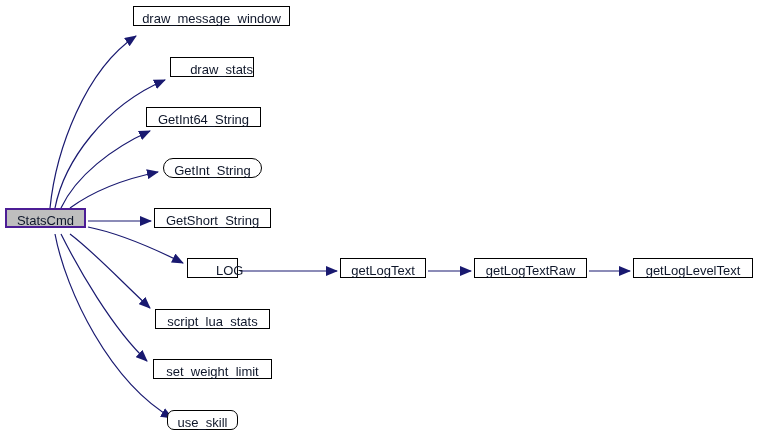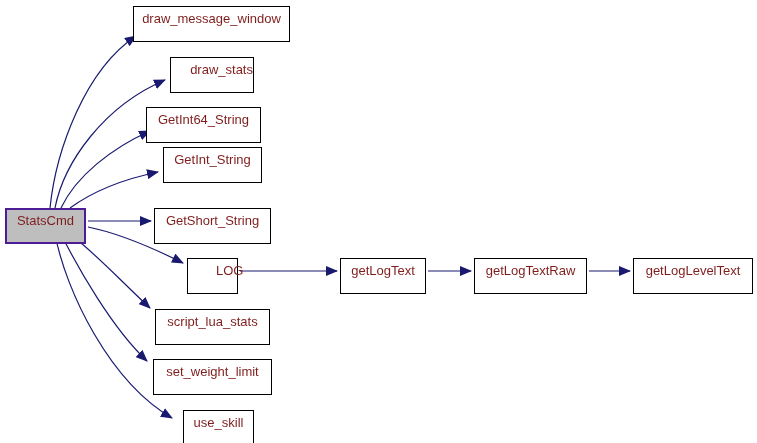--- a/index.html
+++ b/index.html
@@ -12,24 +12,24 @@
     overflow: hidden;
   }
   #edges {
     position: absolute;
     left: 0; top: 0;
     width: 757px; height: 443px;
   }
   .node {
     position: absolute;
     box-sizing: border-box;
-    height: 36px;
+    height: 20px;
     background: #ffffff;
     border: 1px solid #000000;
-    color: #7f1d1d;
+    color: #0f172a;
     font-size: 13px;
     line-height: 23px;
     text-align: center;
     white-space: nowrap;
     cursor: pointer;
   }
   .node.root {
     background: #bebebe;
     border: 2px solid #4c1d95;
     line-height: 21px;
@@ -67,31 +67,31 @@
   </svg>
 
   <div class="node root" style="left:5px; top:208px; width:81px;">StatsCmd</div>
 
   <div class="node" style="left:133px; top:6px; width:157px;">draw_message_window</div>
 
   <div class="node" style="left:170px; top:57px; width:84px;text-align:right;">draw_stats</div>
 
   <div class="node" style="left:146px; top:107px; width:115px;text-align:center;">GetInt64_String</div>
 
-  <div class="node" style="left:163px; top:147px; width:99px;">GetInt_String</div>
+  <div class="node" style="left:163px; top:158px; width:99px;border-radius:12px;">GetInt_String</div>
 
   <div class="node" style="left:154px; top:208px; width:117px;">GetShort_String</div>
 
   <div class="node" style="left:187px; top:258px; width:51px;padding-left:28px;">LOG</div>
 
   <div class="node" style="left:155px; top:309px; width:115px;">script_lua_stats</div>
 
   <div class="node" style="left:153px; top:359px; width:119px;">set_weight_limit</div>
 
-  <div class="node" style="left:183px; top:410px; width:71px;">use_skill</div>
+  <div class="node" style="left:167px; top:410px; width:71px;border-radius:7px;">use_skill</div>
 
   <div class="node" style="left:340px; top:258px; width:86px;">getLogText</div>
 
   <div class="node" style="left:474px; top:258px; width:113px;">getLogTextRaw</div>
 
   <div class="node" style="left:633px; top:258px; width:120px;">getLogLevelText</div>
 
 </div>
 
 </body></html>

